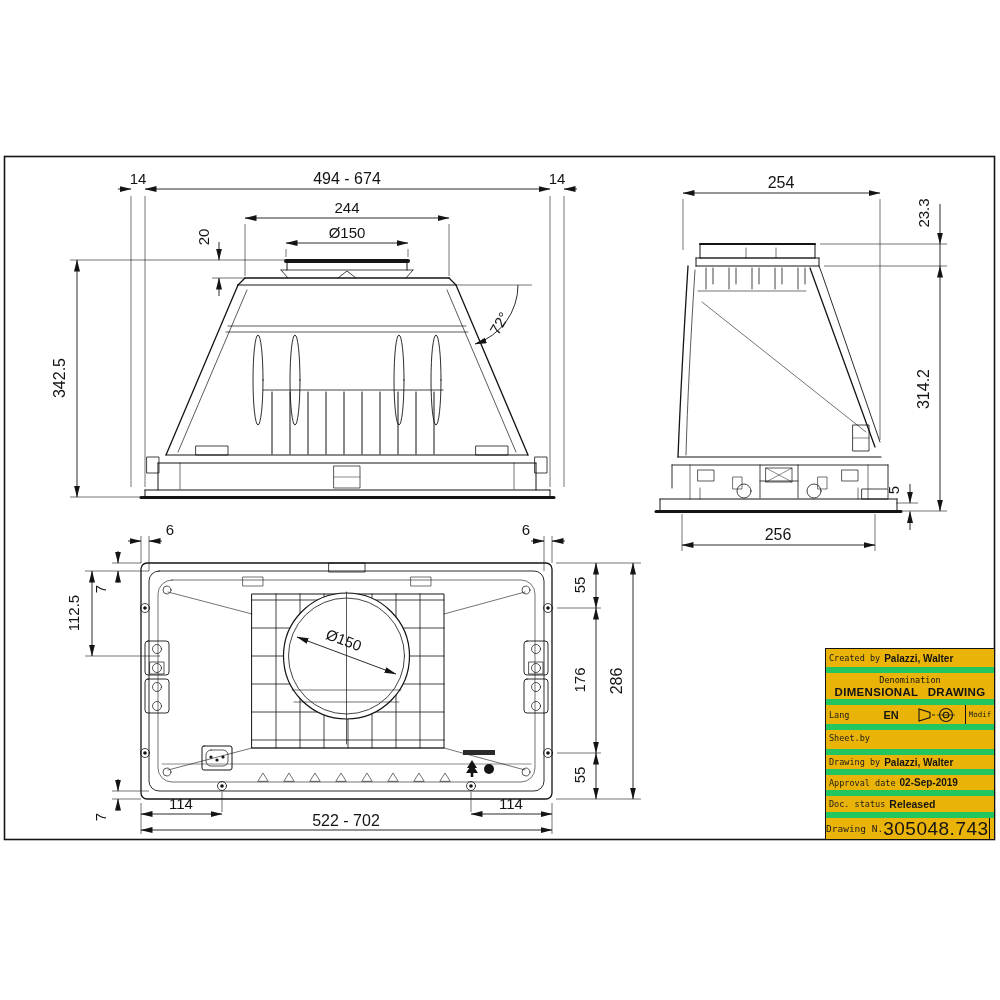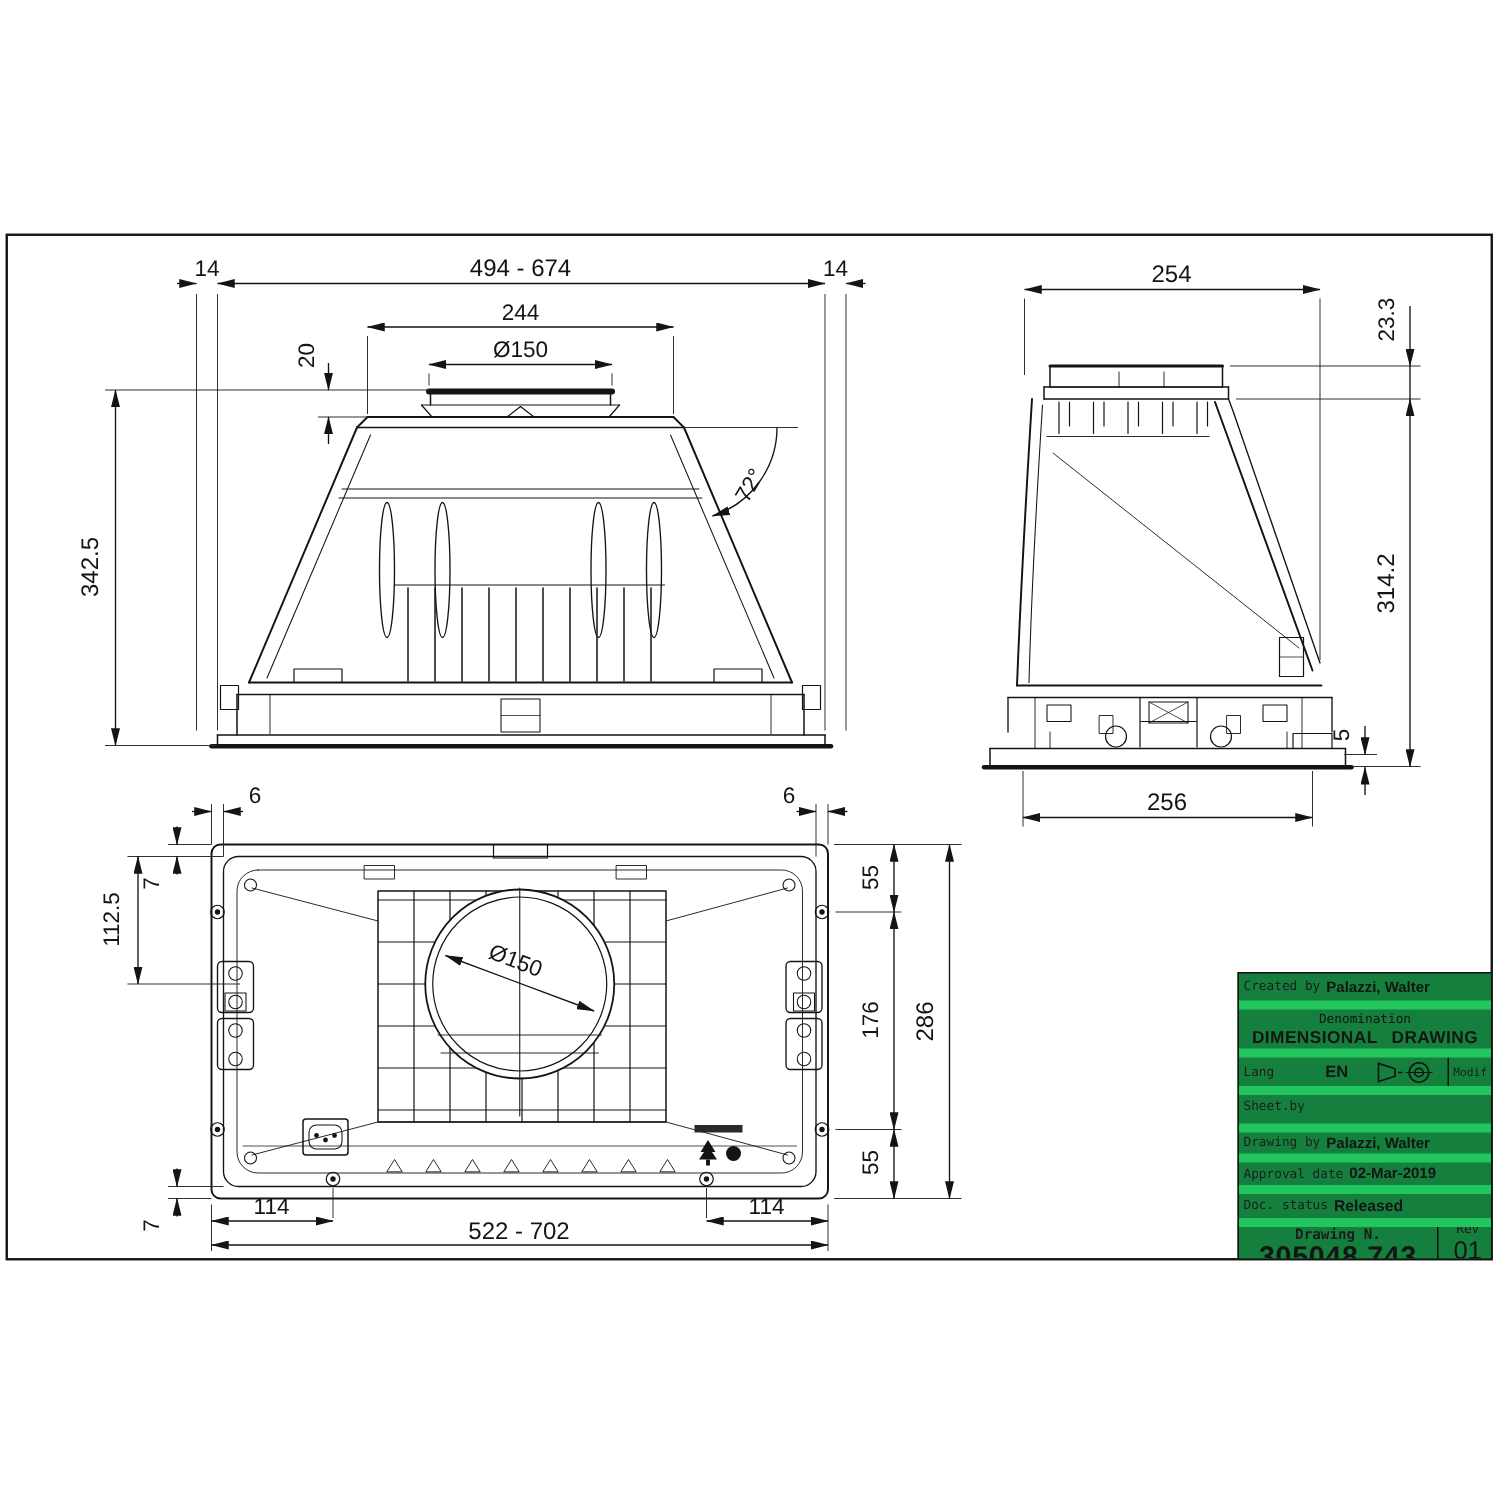--- a/index.html
+++ b/index.html
@@ -3,42 +3,42 @@
 <meta charset="utf-8">
 <style>
   html,body{margin:0;padding:0;background:#fff;}
   .canvas{position:relative;width:1000px;height:1000px;background:#fff;overflow:hidden;
           font-family:"Liberation Sans",sans-serif;color:#141414;}
   svg text{font-family:"Liberation Sans",sans-serif;fill:#141414;}
   .dtx{font-size:15px;text-anchor:middle;}
   .dtx16{font-size:16px;text-anchor:middle;}
   
   .tb{position:absolute;left:825px;top:648px;width:170px;height:192px;
-      border:1.5px solid #111;box-sizing:border-box;display:flex;flex-direction:column;background:#15803d;}
+      border:1.5px solid #111;box-sizing:border-box;display:flex;flex-direction:column;background:#eab308;}
   .tbr{border-top:6px solid #22c55e;display:flex;align-items:center;gap:4px;padding:0 3px;box-sizing:border-box;overflow:hidden;}
   .tbr:first-child{border-top:none;}
   .lbl{font-family:"DejaVu Sans Mono",monospace;font-size:8.5px;color:#1c1c1c;white-space:nowrap;}
   .val{font-size:10px;font-weight:bold;white-space:nowrap;}
   .r1{height:18px;}
   .r2{height:32px;flex-direction:column;justify-content:center;gap:1px;}
   .r2 .cn{font-family:"DejaVu Sans Mono",monospace;font-size:8.5px;}
   .r2 .dv{font-size:11.5px;font-weight:bold;word-spacing:6px;letter-spacing:.3px;}
   .r3{height:25px;padding:0;}
   .langcell{flex:1;display:flex;align-items:center;gap:18px;padding-left:3px;height:100%;}
   .langcell .val{font-size:11px;margin-left:16px;}
   .sheetcell{width:58px;border-left:1px solid #111;height:100%;display:flex;align-items:center;gap:3px;padding-left:3px;box-sizing:border-box;}
   .sheetcell .lbl{font-size:7.5px;}
   .sheetcell .val{font-size:12px;}
   .r4{height:25px;align-items:flex-start;padding-top:3px;}
   .r5{height:20px;}
   .r6{height:21px;}
   .r7{height:22px;}
   .r7 .val{font-size:10.5px;}
   .r8{flex:1;padding:0;}
-  .dncell{flex:1;height:100%;display:flex;flex-direction:column;align-items:center;justify-content:flex-start;border-right:1px solid #111;font-weight:bold;}
+  .dncell{flex:1;height:100%;display:flex;flex-direction:row;align-items:center;justify-content:center;border-right:1px solid #111;}
   .dncell .lbl{font-size:9.5px;}
   .dnum{font-size:19px;letter-spacing:.5px;line-height:1;}
   .revcell{width:31px;height:100%;display:flex;flex-direction:column;align-items:center;justify-content:center;}
   .revcell .lbl{font-size:8.5px;}
   .rnum{font-size:17px;line-height:1;}
 </style>
 </head>
 <body>
 
 <div class="canvas">
@@ -352,21 +352,21 @@
   <div class="tbr r4">
     <span class="lbl">Sheet.by</span>
     <span class="val"></span>
   </div>
   <div class="tbr r5">
     <span class="lbl">Drawing by</span>
     <span class="val">Palazzi, Walter</span>
   </div>
   <div class="tbr r6">
     <span class="lbl">Approval date</span>
-    <span class="val">02-Mar-2019</span>
+    <span class="val">02-Sep-2019</span>
   </div>
   <div class="tbr r7">
     <span class="lbl">Doc. status</span>
     <span class="val">Released</span>
   </div>
   <div class="tbr r8">
     <div class="dncell">
       <div class="lbl">Drawing N.</div>
       <div class="dnum">305048.743</div>
     </div>

